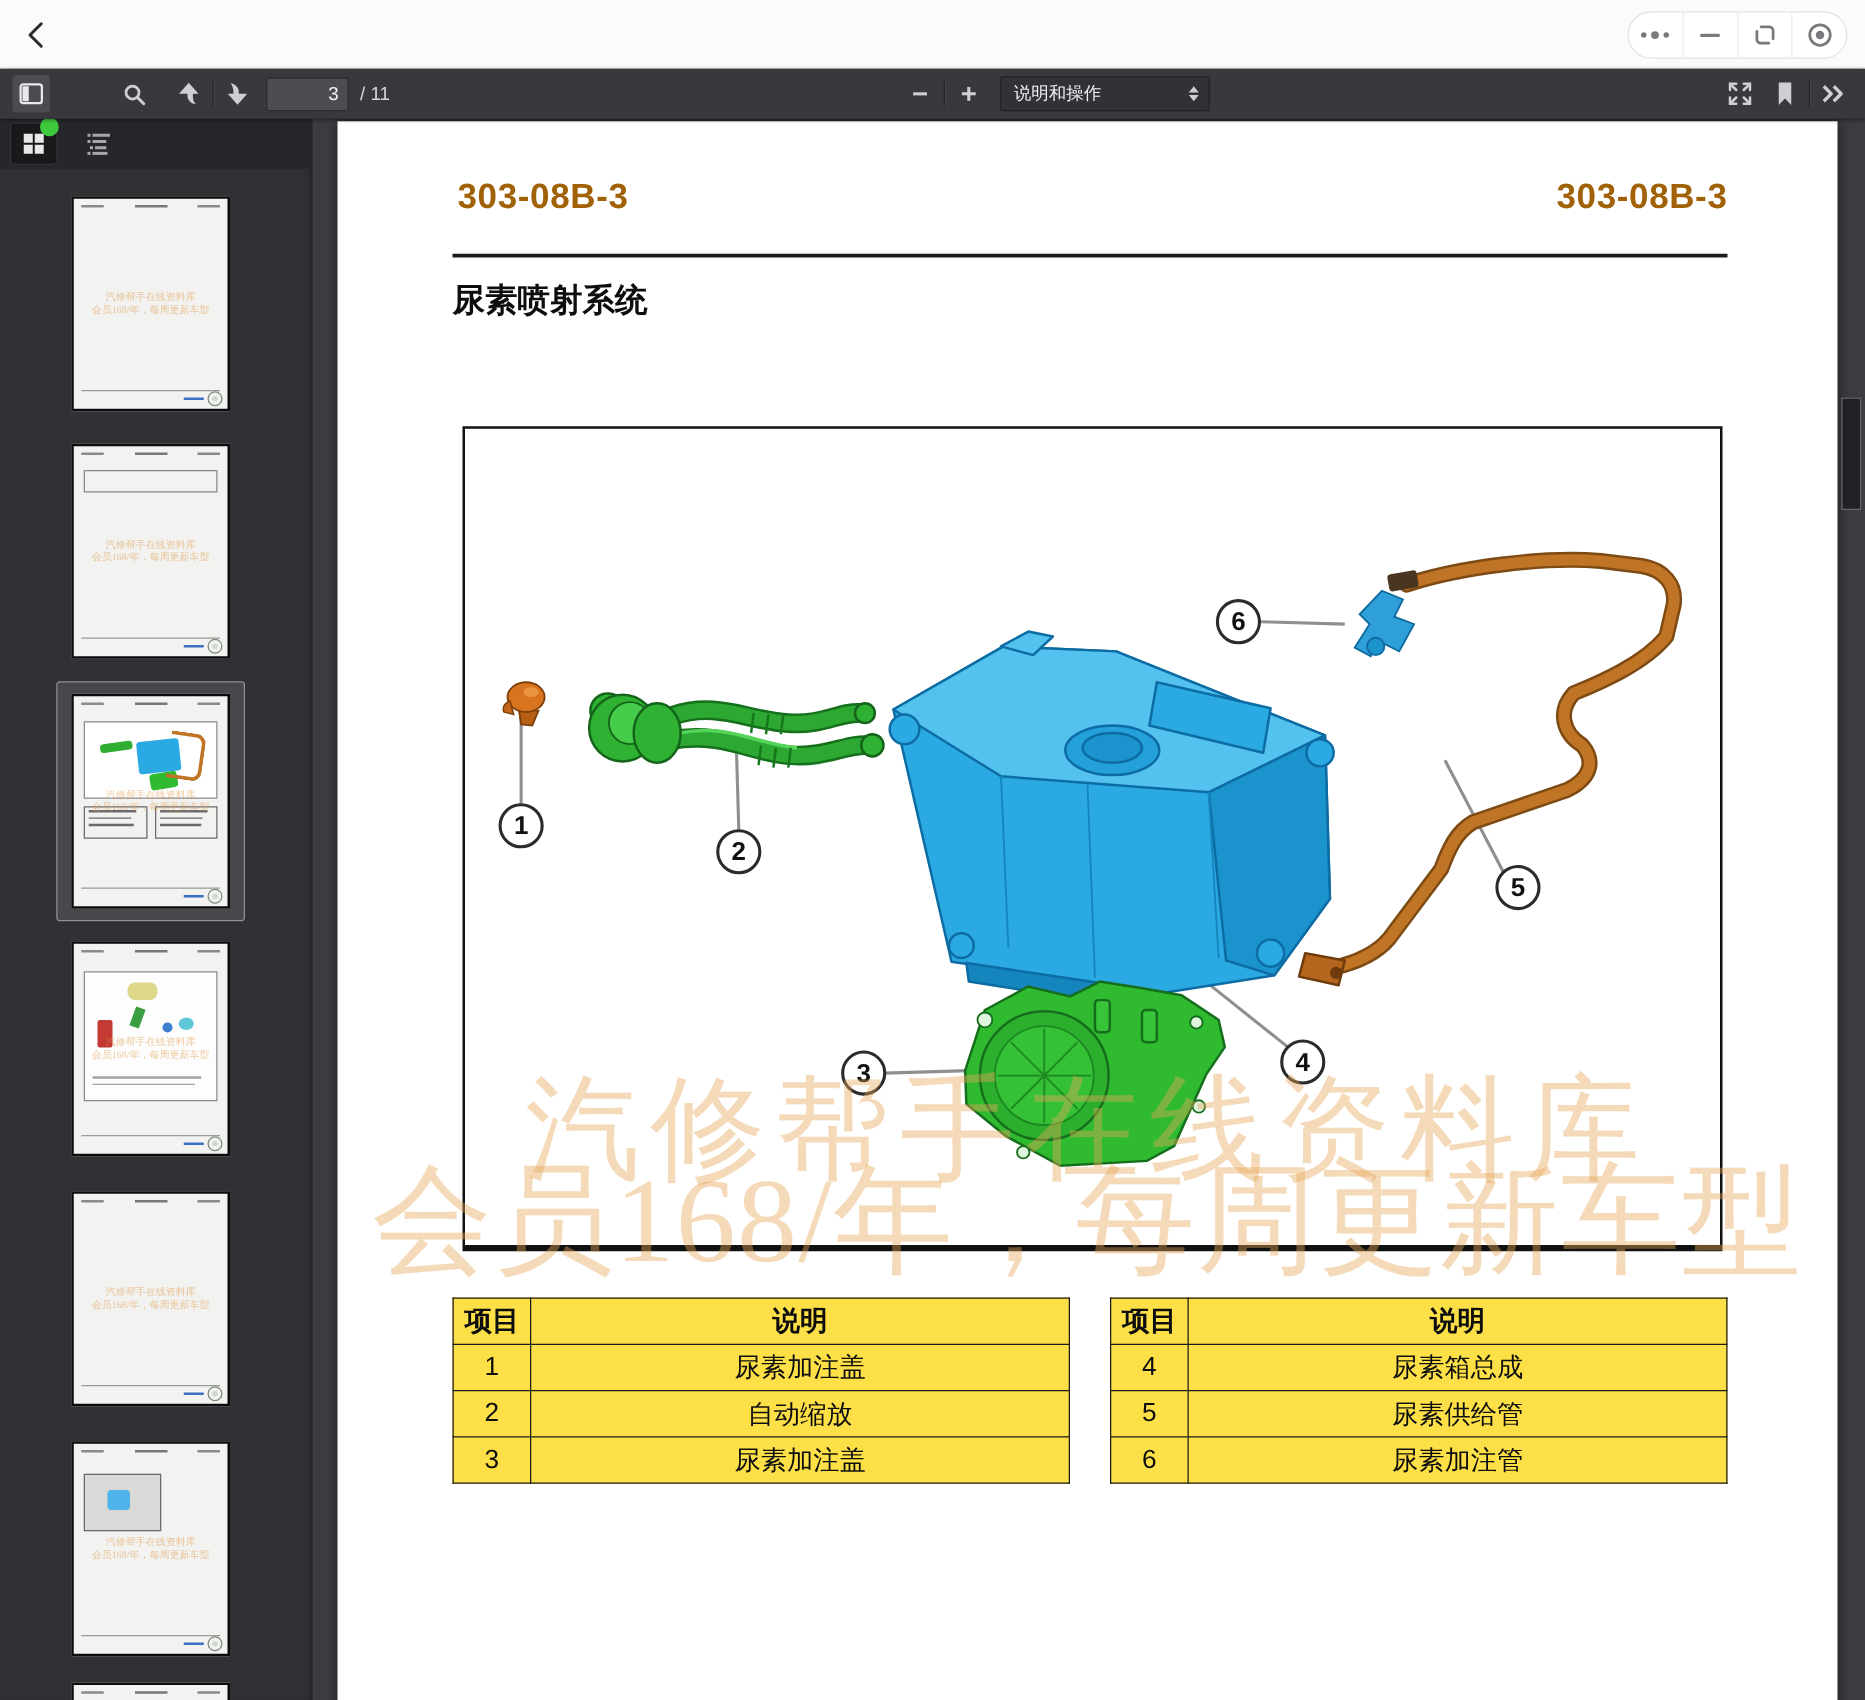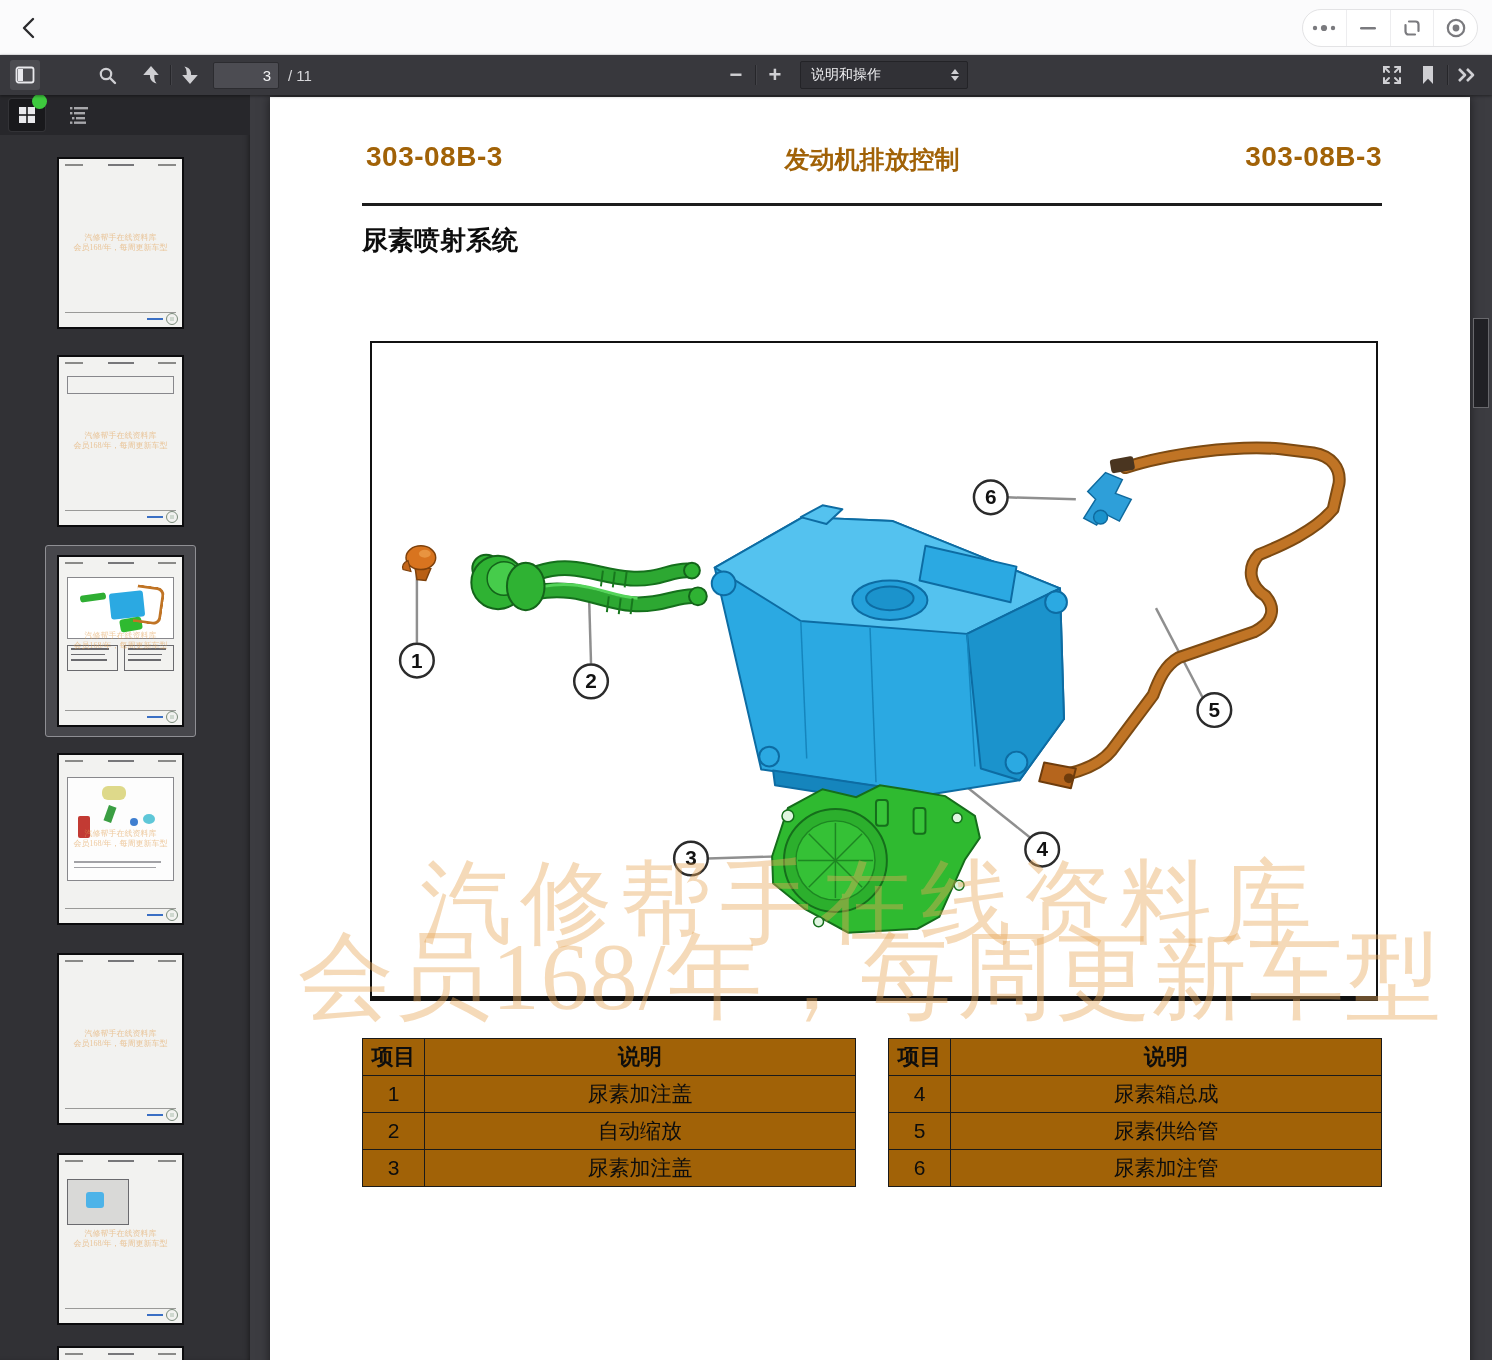--- a/index.html
+++ b/index.html
@@ -114,21 +114,21 @@
   .fig-title { position:absolute; left:92px; top:180px; font-size:33px; font-weight:bold; color:#0d0d0d; }
   .figure-frame { position:absolute; left:100px; top:244px; width:1008px; height:660px;
                   border:2px solid #111; border-bottom-width:5px; background:#fff; }
   .figure-svg { width:100%; height:100%; display:block; }
   .watermark { position:absolute; left:0; width:1200px; text-align:center; z-index:6;
                color:rgba(231,168,88,.42); font-family:"Liberation Serif", serif;
                white-space:nowrap; pointer-events:none; line-height:1; }
   .wm1 { top:760px; font-size:92px; letter-spacing:8px; }
   .wm2 { top:832px; font-size:96px; letter-spacing:1px; }
   .doc-table { position:absolute; top:941px; width:494px; border-collapse:collapse;
-               font-size:21px; color:#0d0d0d; background:#a16207; }
+               font-size:21px; color:#0d0d0d; background:#fde047; }
   .doc-table.t0 { left:92px; } .doc-table.t1 { left:618px; }
   .doc-table th, .doc-table td { border:1.5px solid #1a1a1a; text-align:center; height:37px; }
   .doc-table th { font-weight:bold; font-size:22px; }
   .doc-table .c-item { width:62px; }
 
   svg.icon { display:block; }
 </style>
 </head>
 <body>
 
@@ -421,21 +421,20 @@
           </div>
         </div>
       </div>
   </div>
 
   <div class="viewer">
     <div class="page">
 
       <div class="doc-header">
         <span class="hl">303-08B-3</span>
-        <span class="hc">发动机排放控制</span>
         <span class="hr2">303-08B-3</span>
       </div>
       <div class="doc-rule"></div>
       <div class="sec-title">尿素喷射系统</div>
 
       <div class="figure-frame">
         <svg class="figure-svg" viewBox="0 0 1008 660">
 
           <g stroke="#8f8f8f" stroke-width="2.5" fill="none">
             <line x1="42" y1="303" x2="42" y2="232"></line>

